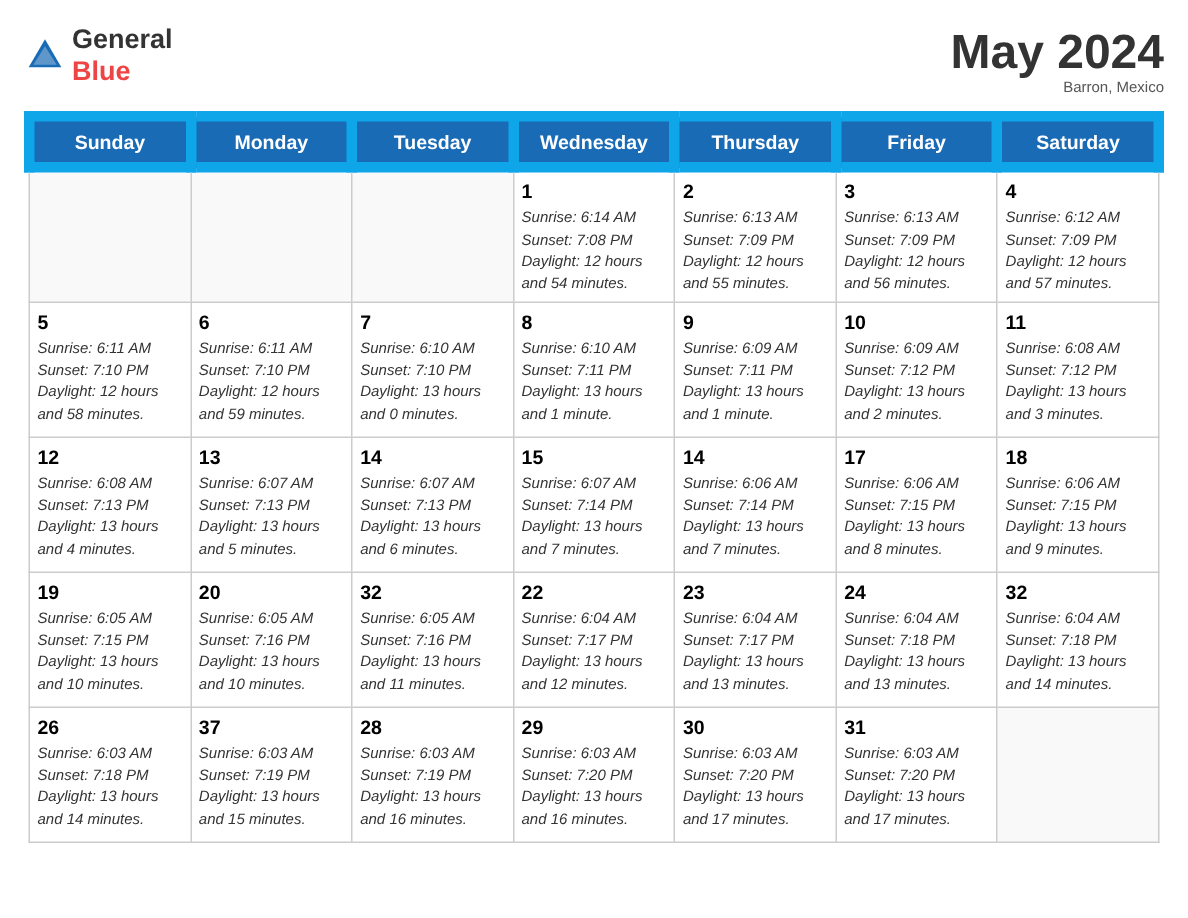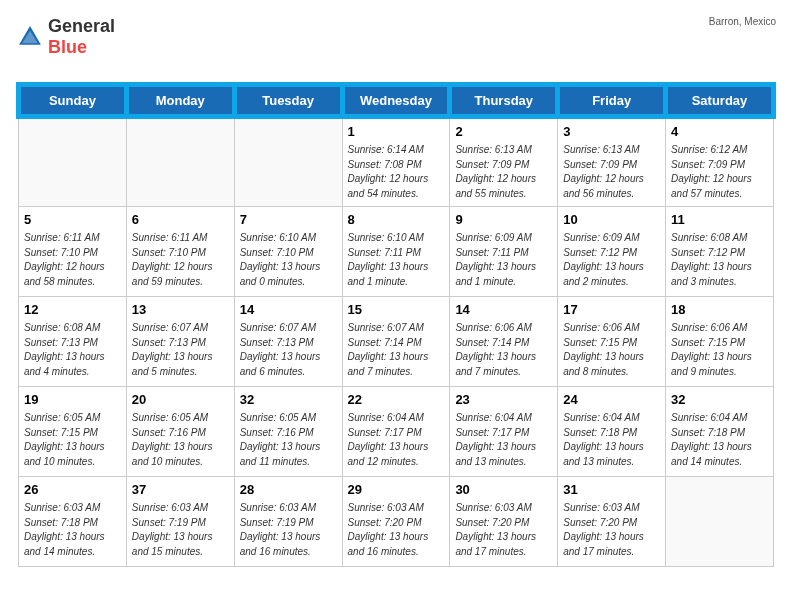--- a/index.html
+++ b/index.html
@@ -7,21 +7,21 @@
       font-family: Arial, sans-serif;
       background: #fff;
       width: 792px;
       min-height: 612px;
       padding: 16px;
     }
     .header {
       display: flex;
       justify-content: space-between;
       align-items: flex-start;
-      margin-bottom: 24px;
+      margin-bottom: 10px;
     }
     .logo {
       display: flex;
       align-items: center;
       gap: 4px;
     }
     .logo-text-general {
       font-size: 18px;
       font-weight: bold;
       color: #333;
@@ -51,21 +51,21 @@
       width: 100%;
       border-collapse: collapse;
       table-layout: fixed;
     }
     th {
       background-color: #1a6bb5;
       color: #fff;
       text-align: center;
       padding: 6px 4px;
       font-size: 13px;
-      border: 5px solid #0ea5e9;
+      border: 7px solid #0ea5e9;
     }
     td {
       border: 1px solid #ccc;
       vertical-align: top;
       padding: 4px 5px;
       height: 90px;
       font-size: 10.5px;
       line-height: 1.4;
       background: #fff;
     }
@@ -94,20 +94,21 @@
       <polygon points="18,4 32,28 4,28" fill="#1a6bb5"></polygon>
       <polygon points="18,10 28,26 8,26" fill="#fff" opacity="0.3"></polygon>
     </svg>
     <div>
       <span class="logo-text-general">General</span>
       <br>
       <span class="logo-text-blue">Blue</span>
     </div>
   </div>
   <div class="title-block">
+    <div class="calendar-title">May 2024</div>
     <div class="calendar-subtitle">Barron, Mexico</div>
   </div>
 </div>
 
 <table>
   <thead>
     <tr>
     <th>Sunday</th>
         <th>Monday</th>
         <th>Tuesday</th>

